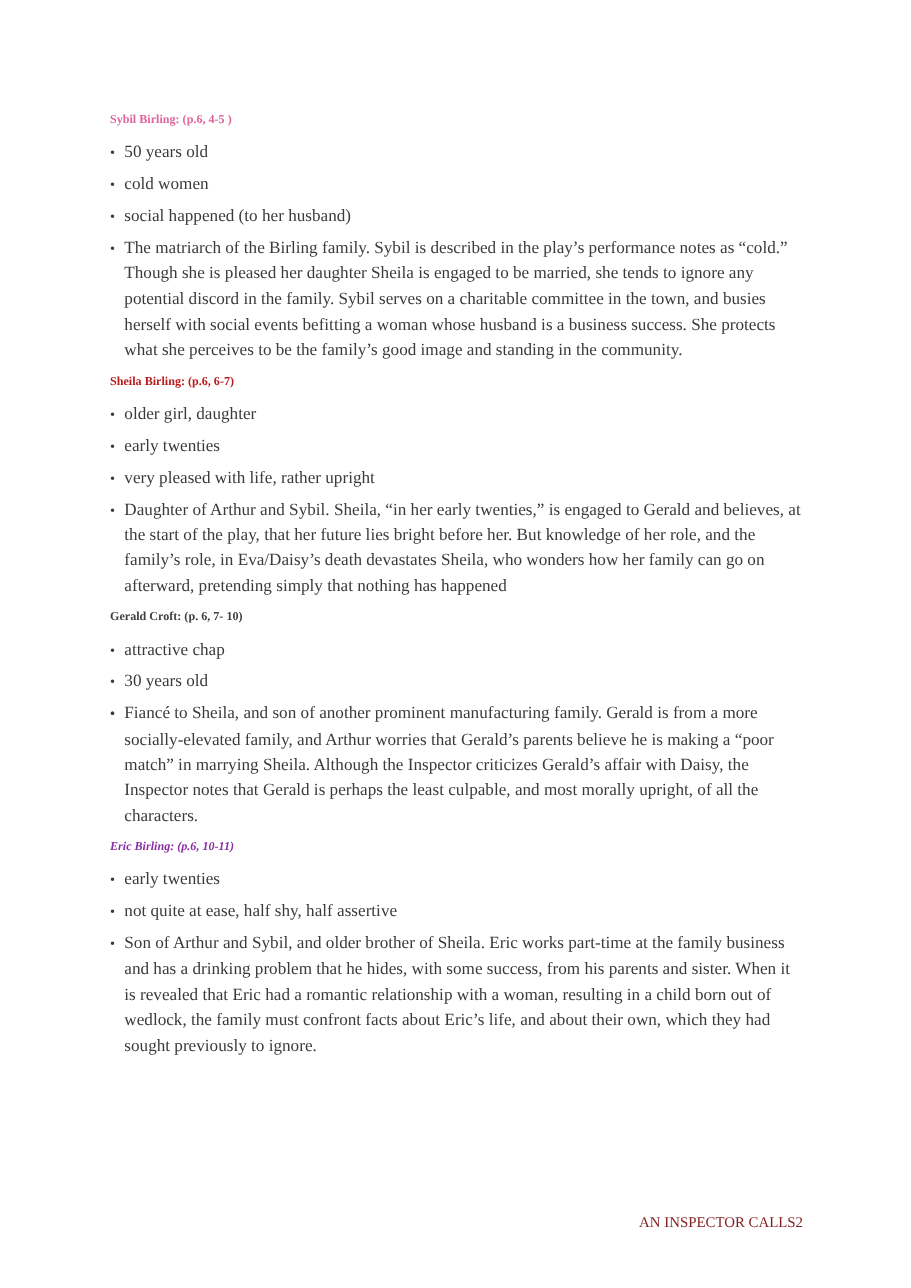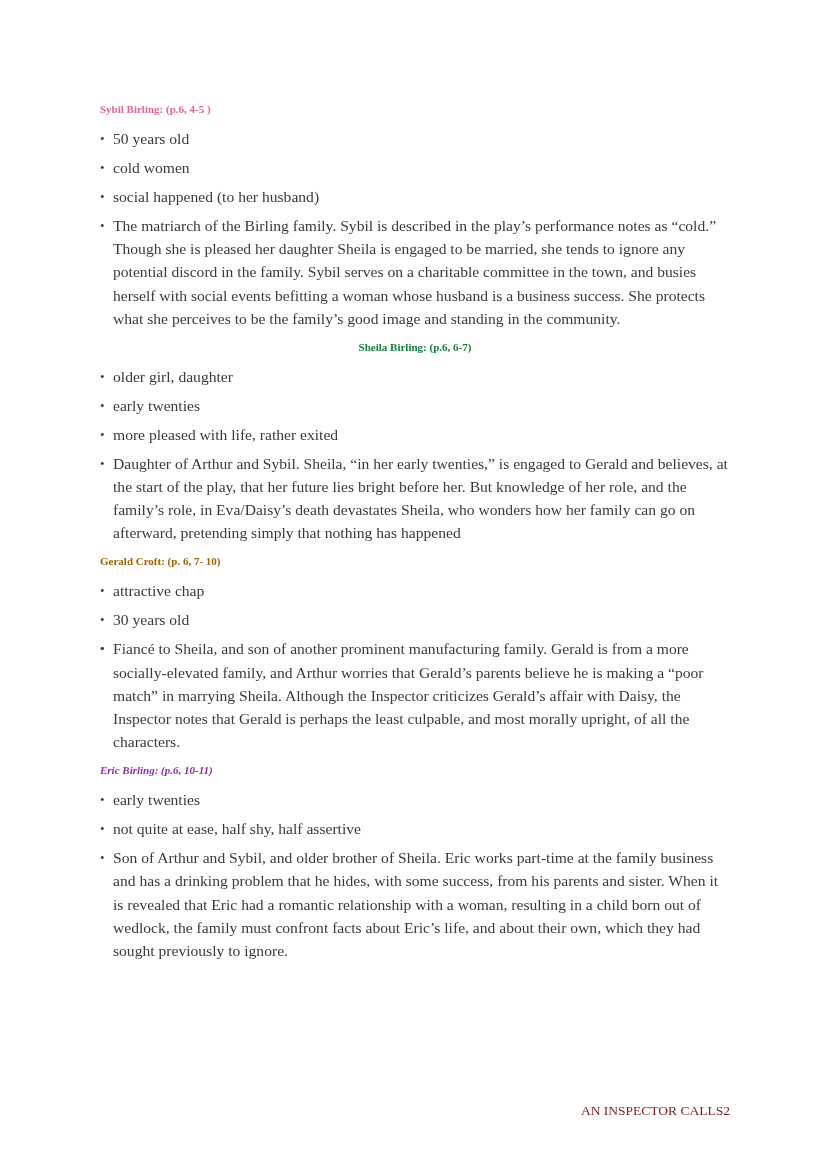--- a/index.html
+++ b/index.html
@@ -70,31 +70,31 @@
     <h2 class="heading" style="color:#e0669a;">Sybil Birling: (p.6, 4-5 )</h2>
     <ul class="bullets">
       <li><span class="bullet">•</span><span>50 years old</span></li>
       <li><span class="bullet">•</span><span>cold women</span></li>
       <li><span class="bullet">•</span><span>social happened (to her husband)</span></li>
       <li><span class="bullet">•</span><span>The matriarch of the Birling family. Sybil is described in the play’s performance notes as “cold.” Though she is pleased her daughter Sheila is engaged to be married, she tends to ignore any potential discord in the family. Sybil serves on a charitable committee in the town, and busies herself with social events befitting a woman whose husband is a business success. She protects what she perceives to be the family’s good image and standing in the community.</span></li>
     </ul>
   </div>
 
   <div class="section">
-    <h2 class="heading" style="color:#15803d;text-align:center;">Sheila Birling: (p.6,  6-7)</h2>
+    <h2 class="heading" style="color:#b91c1c;">Sheila Birling: (p.6,  6-7)</h2>
     <ul class="bullets">
       <li><span class="bullet">•</span><span>older girl, daughter</span></li>
       <li><span class="bullet">•</span><span>early twenties</span></li>
-      <li><span class="bullet">•</span><span>more pleased with life, rather exited</span></li>
+      <li><span class="bullet">•</span><span>very pleased with life, rather upright</span></li>
       <li><span class="bullet">•</span><span>Daughter of Arthur and Sybil. Sheila, “in her early twenties,” is engaged to Gerald and believes, at the start of the play, that her future lies bright before her. But knowledge of her role, and the family’s role, in Eva/Daisy’s death devastates Sheila, who wonders how her family can go on afterward, pretending simply that nothing has happened</span></li>
     </ul>
   </div>
 
   <div class="section">
-    <h2 class="heading" style="color:#a16207;">Gerald Croft: (p. 6, 7- 10)</h2>
+    <h2 class="heading" style="color:#404040;">Gerald Croft: (p. 6, 7- 10)</h2>
     <ul class="bullets">
       <li><span class="bullet">•</span><span>attractive chap</span></li>
       <li><span class="bullet">•</span><span>30 years old</span></li>
       <li><span class="bullet">•</span></li>
       <li><span class="bullet">•</span><span>Fiancé to Sheila, and son of another prominent manufacturing family. Gerald is from a more socially-elevated family, and Arthur worries that Gerald’s parents believe he is making a “poor match” in marrying Sheila. Although the Inspector criticizes Gerald’s affair with Daisy, the Inspector notes that Gerald is perhaps the least culpable, and most morally upright, of all the characters.</span></li>
     </ul>
   </div>
 
   <div class="section">
     <h2 class="heading" style="color:#8a2fa5;font-style:italic;">Eric Birling: (p.6, 10-11)</h2>

